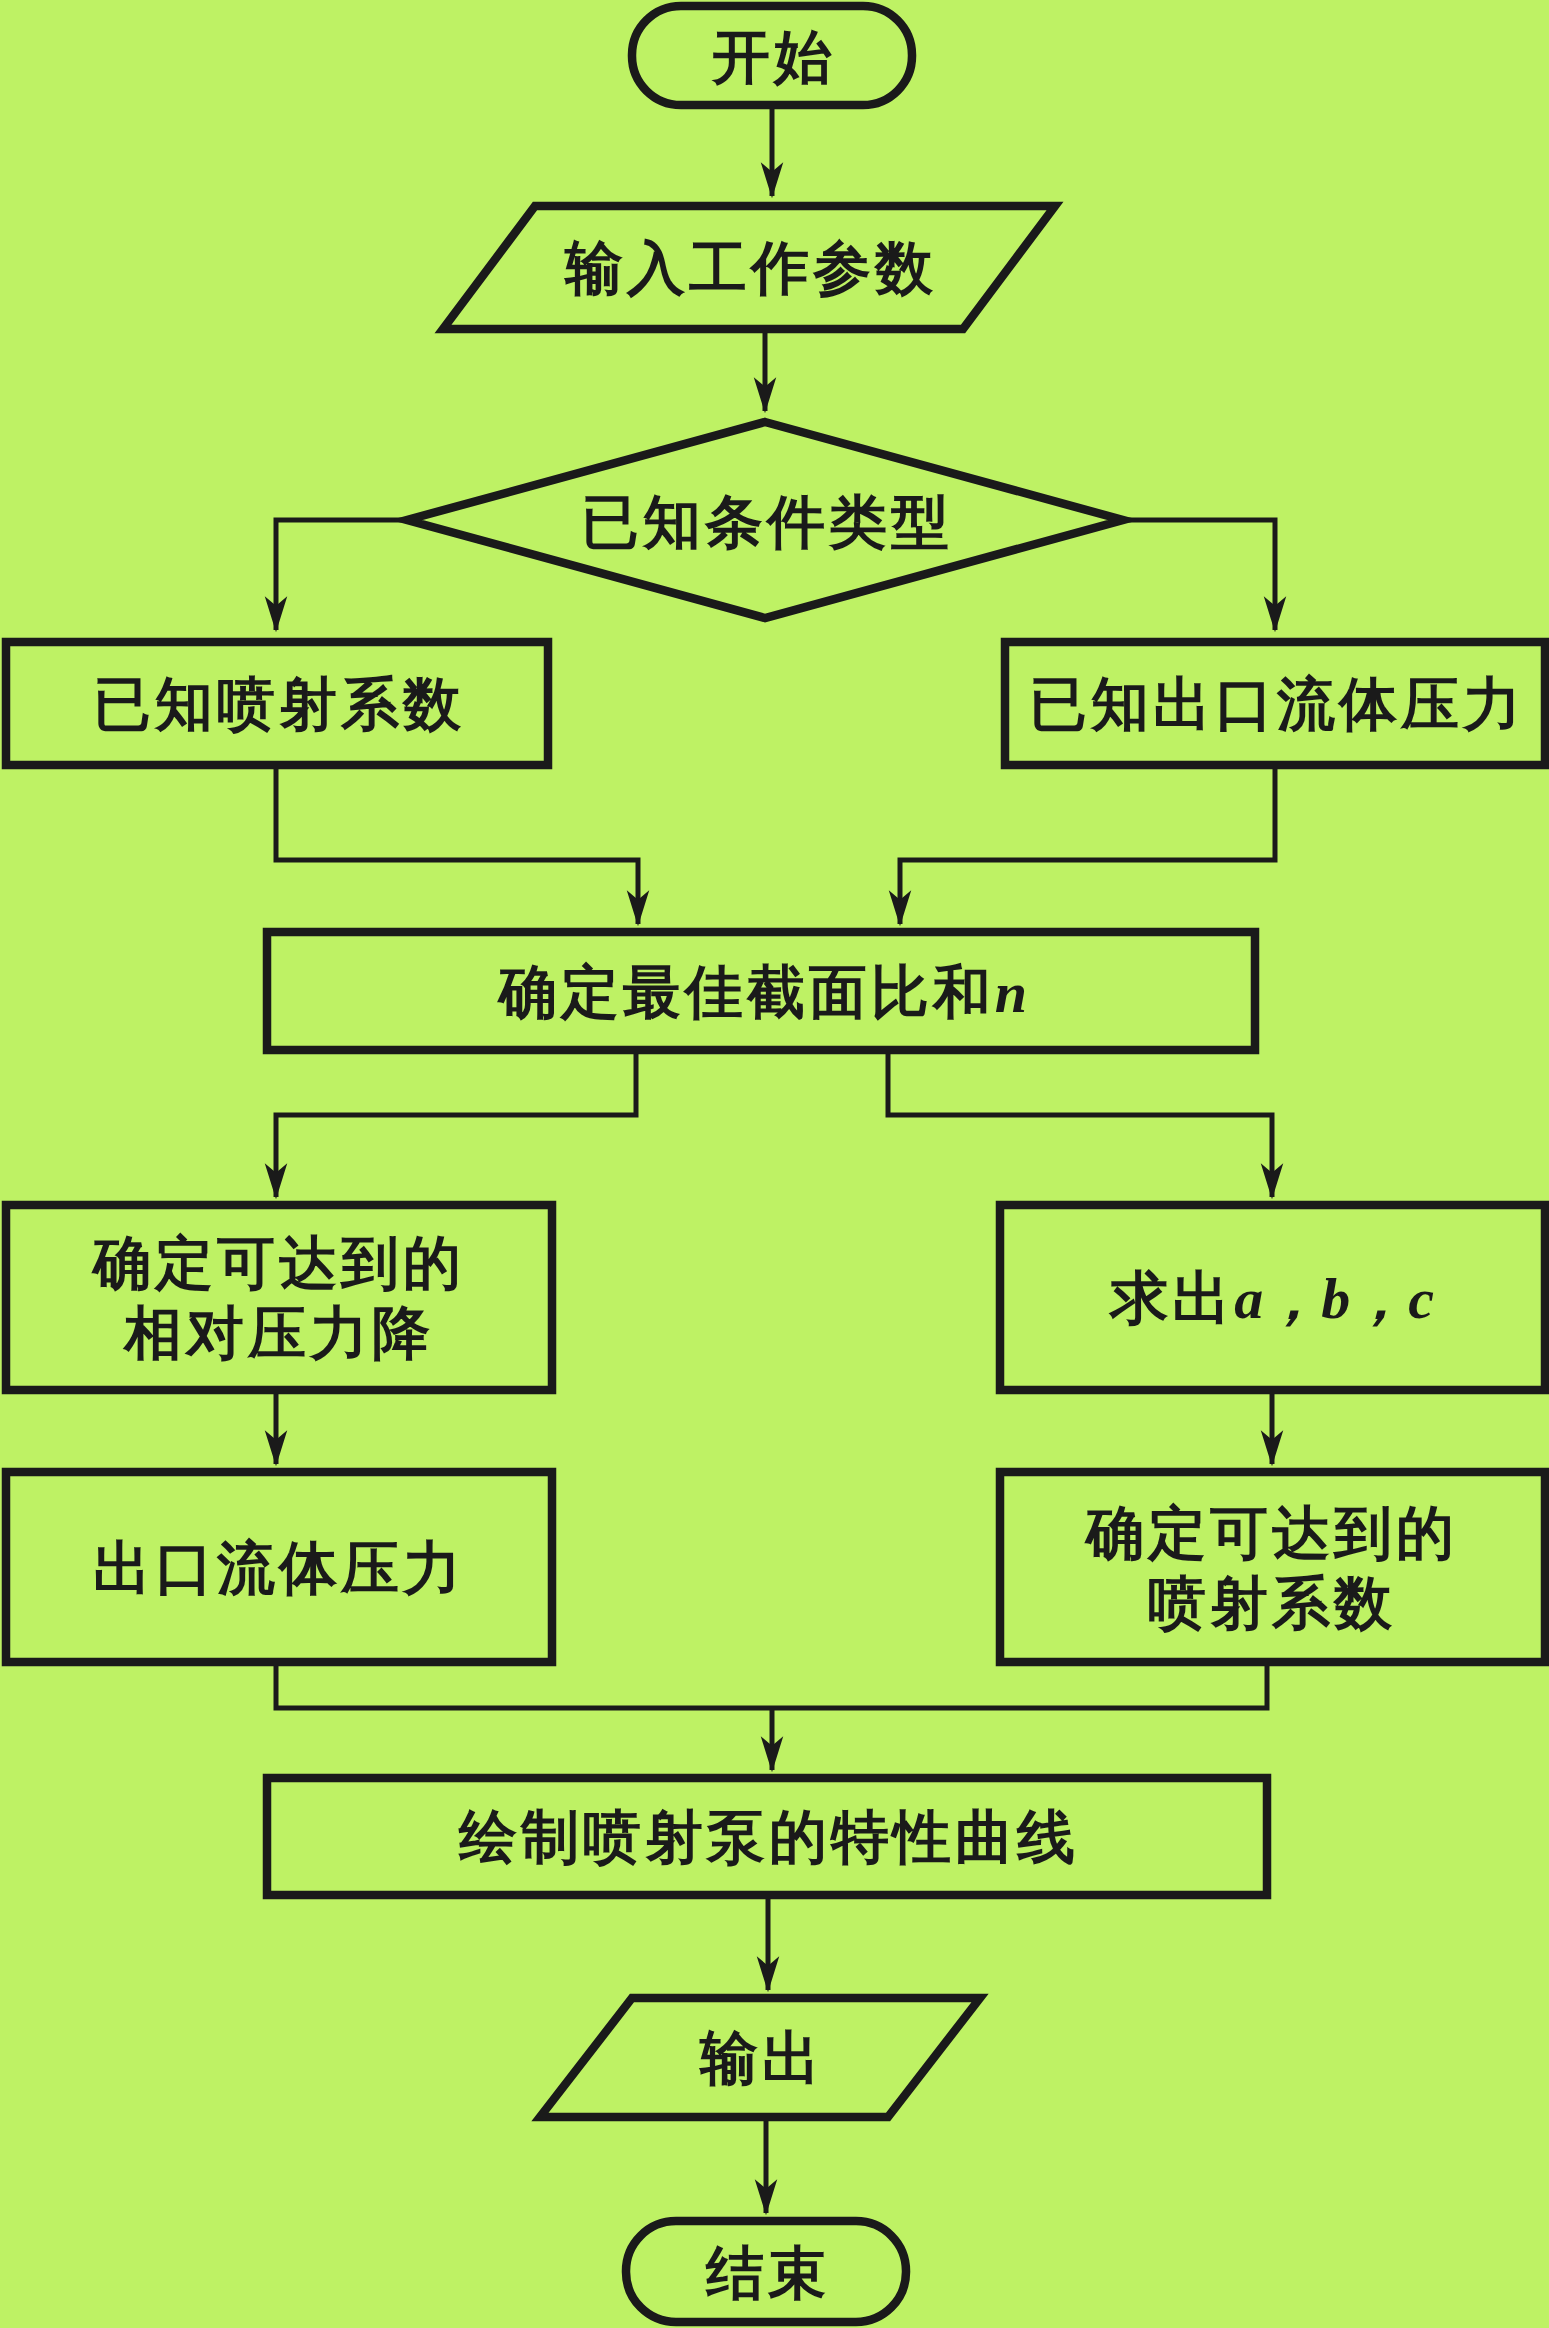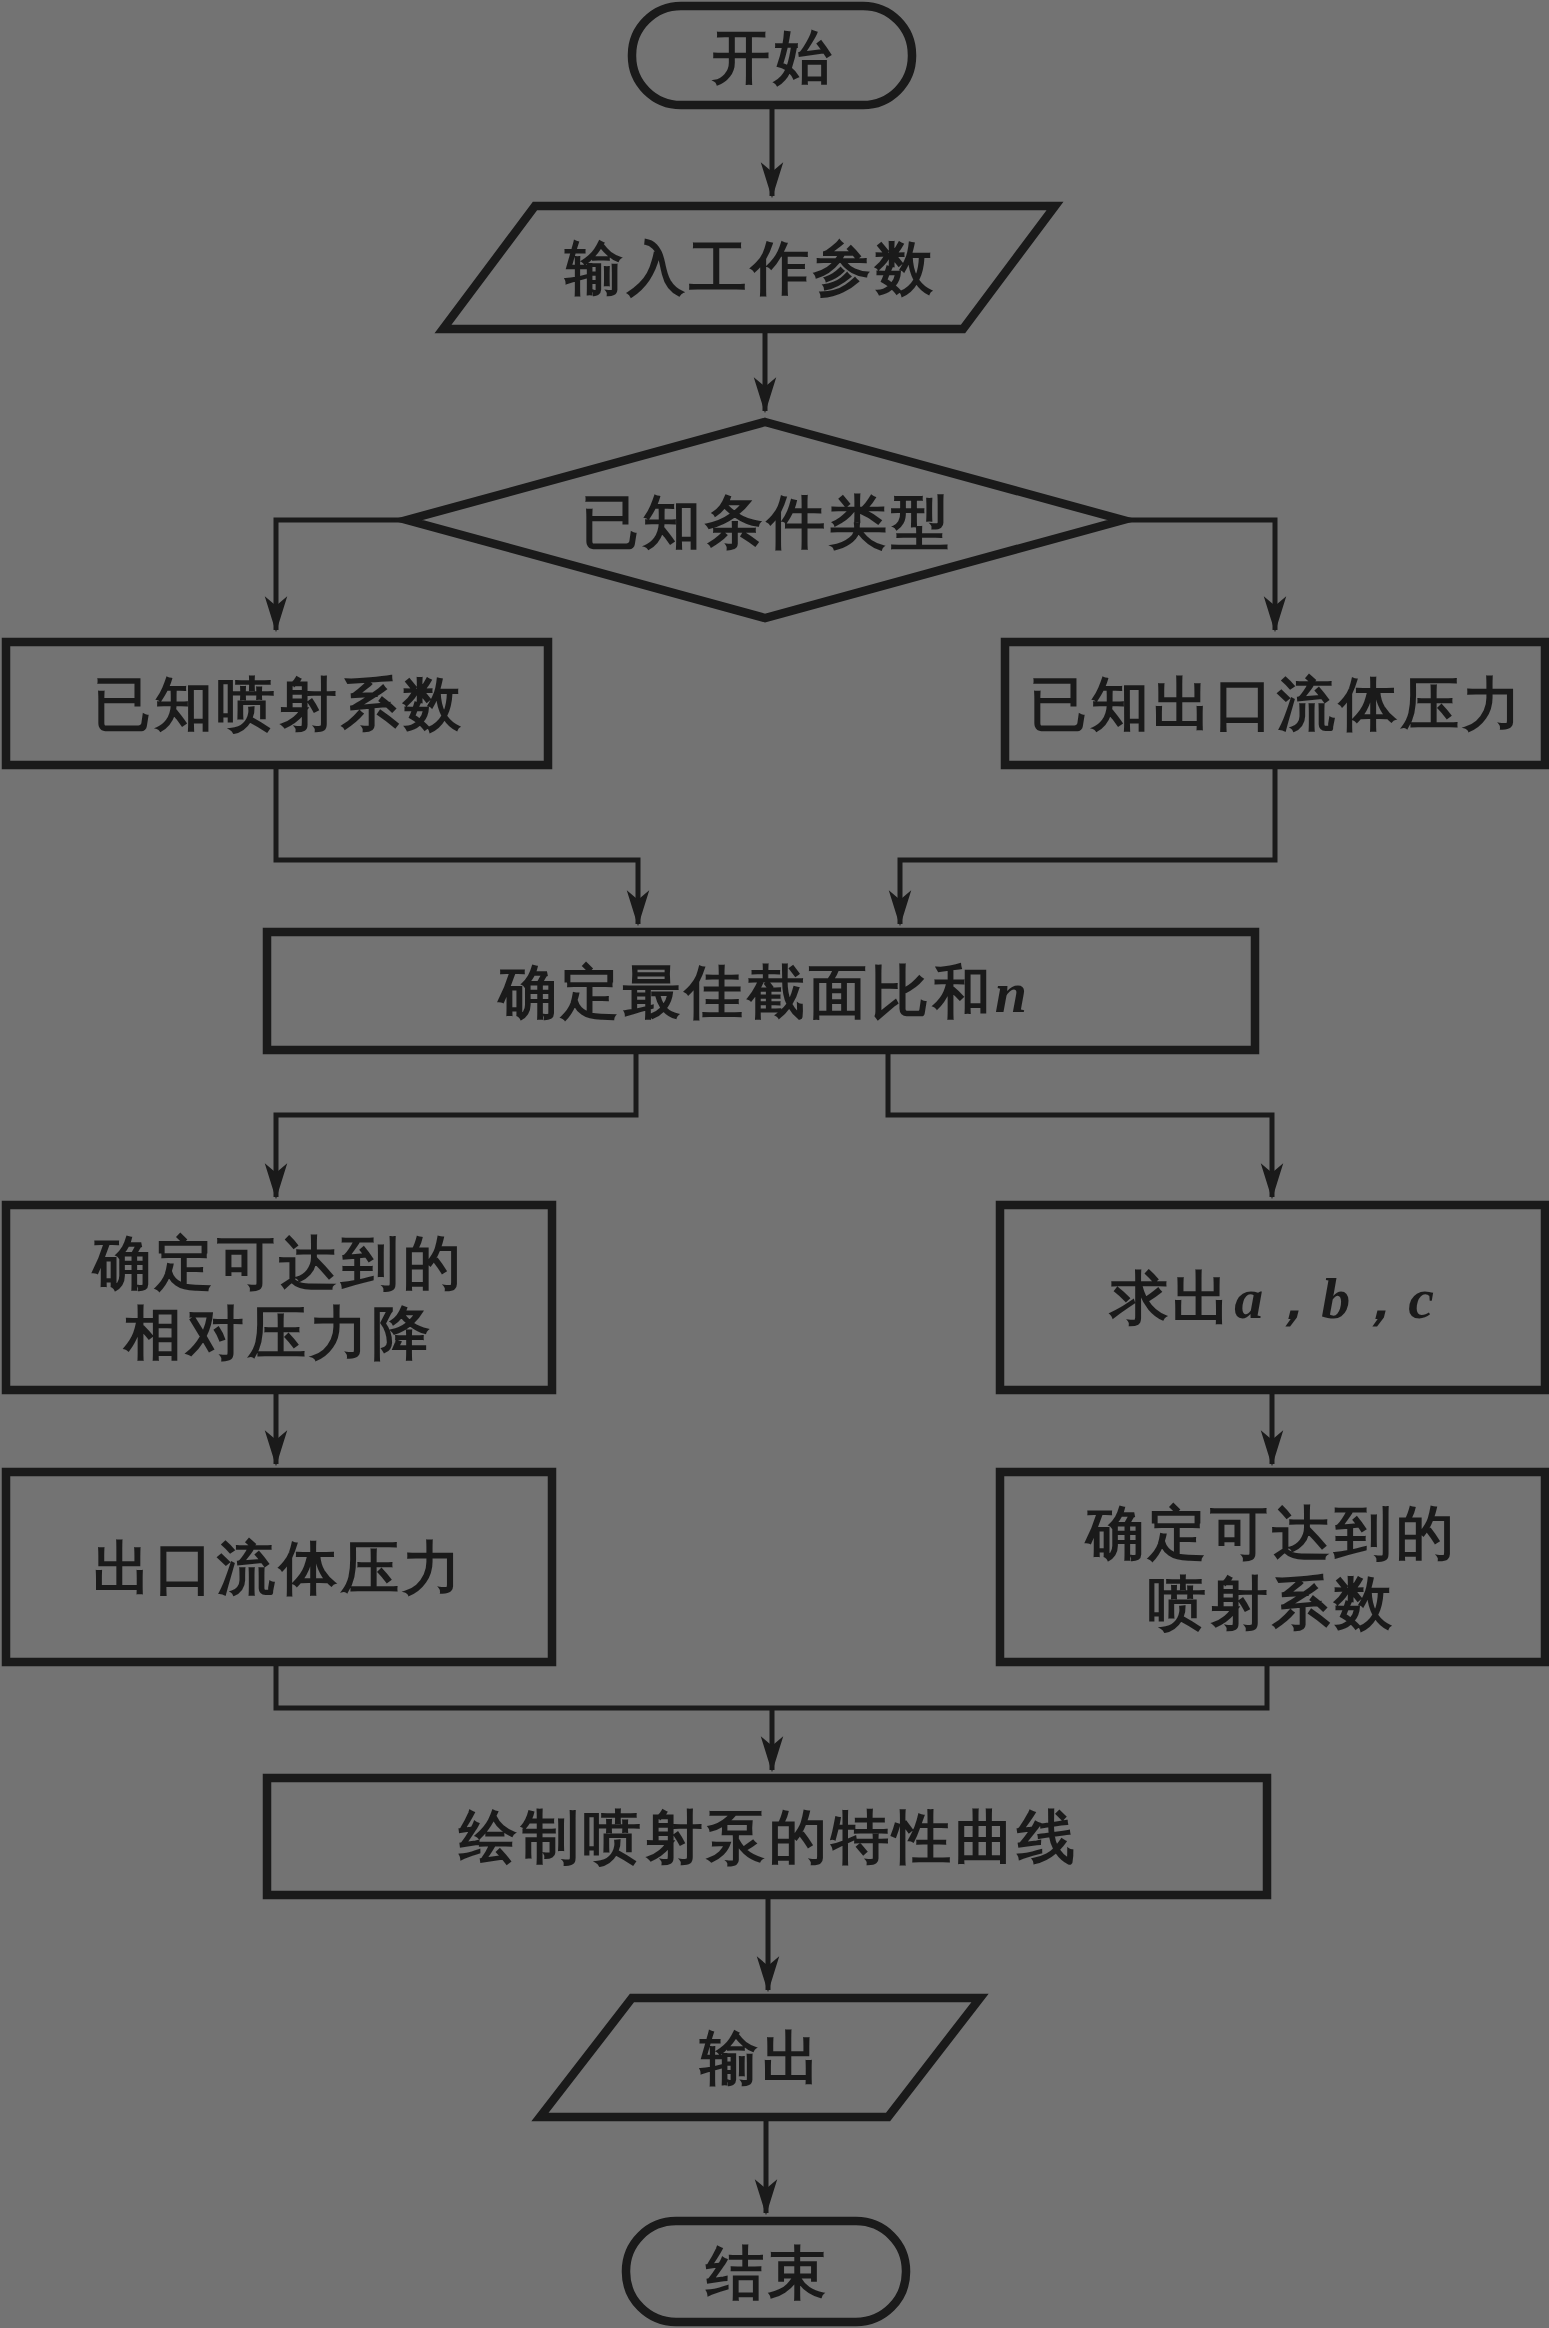--- a/index.html
+++ b/index.html
@@ -1,16 +1,16 @@
 <!DOCTYPE html>
 <html><head>
 <meta charset="utf-8">
 <style>
   html,body{margin:0;padding:0;background:#ffffff;}
-  .canvas{width:1549px;height:2328px;position:relative;background:#737373;}
+  .canvas{width:1549px;height:2328px;position:relative;background:#bef264;}
   svg{display:block;}
   .shape{fill:none;stroke:#1a1a1a;stroke-width:8.5;}
   .edge{fill:none;stroke:#1a1a1a;stroke-width:5;}
   .cjk{
     font-family:"Liberation Serif","DejaVu Serif",serif;
     font-weight:700;
     font-size:58px;
     letter-spacing:4px;
     fill:#1a1a1a;
     text-anchor:middle;

